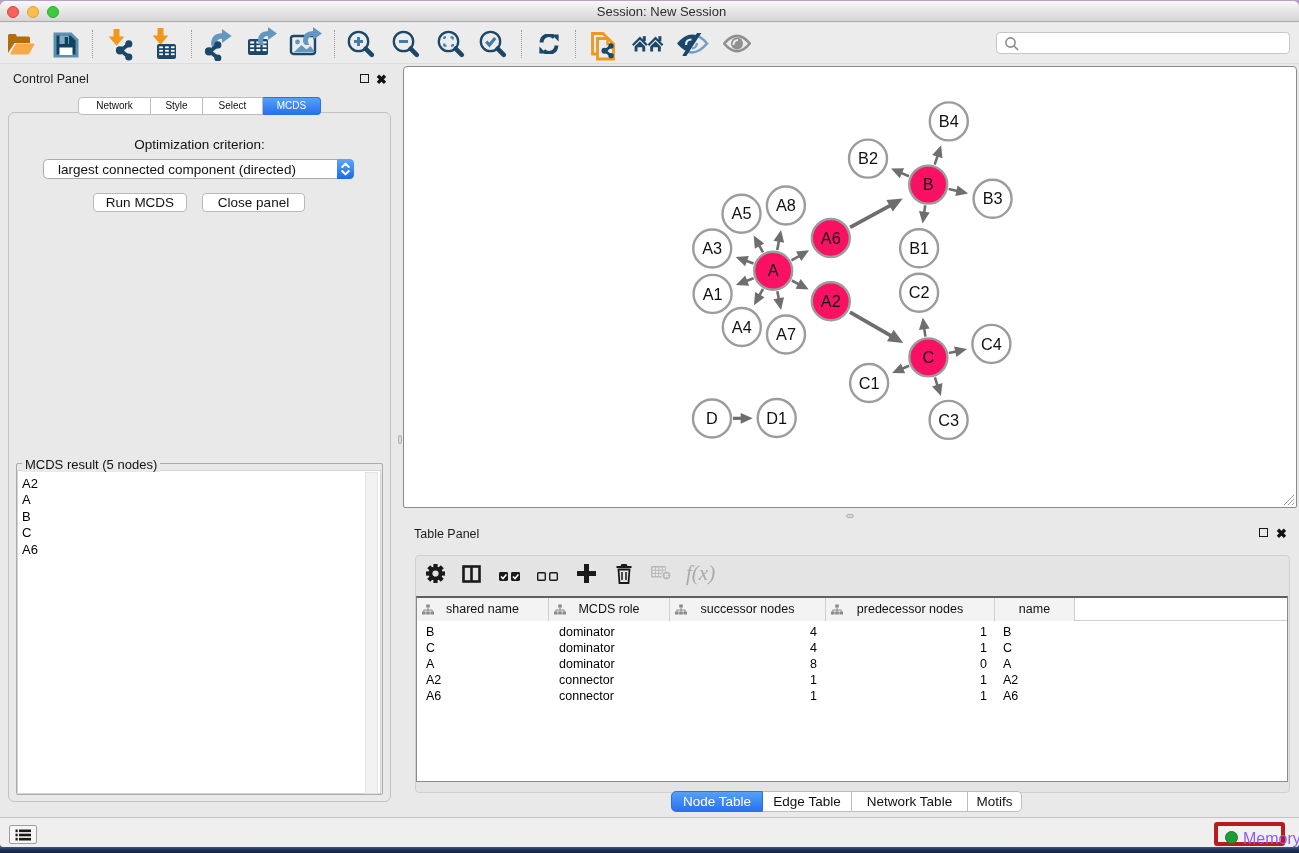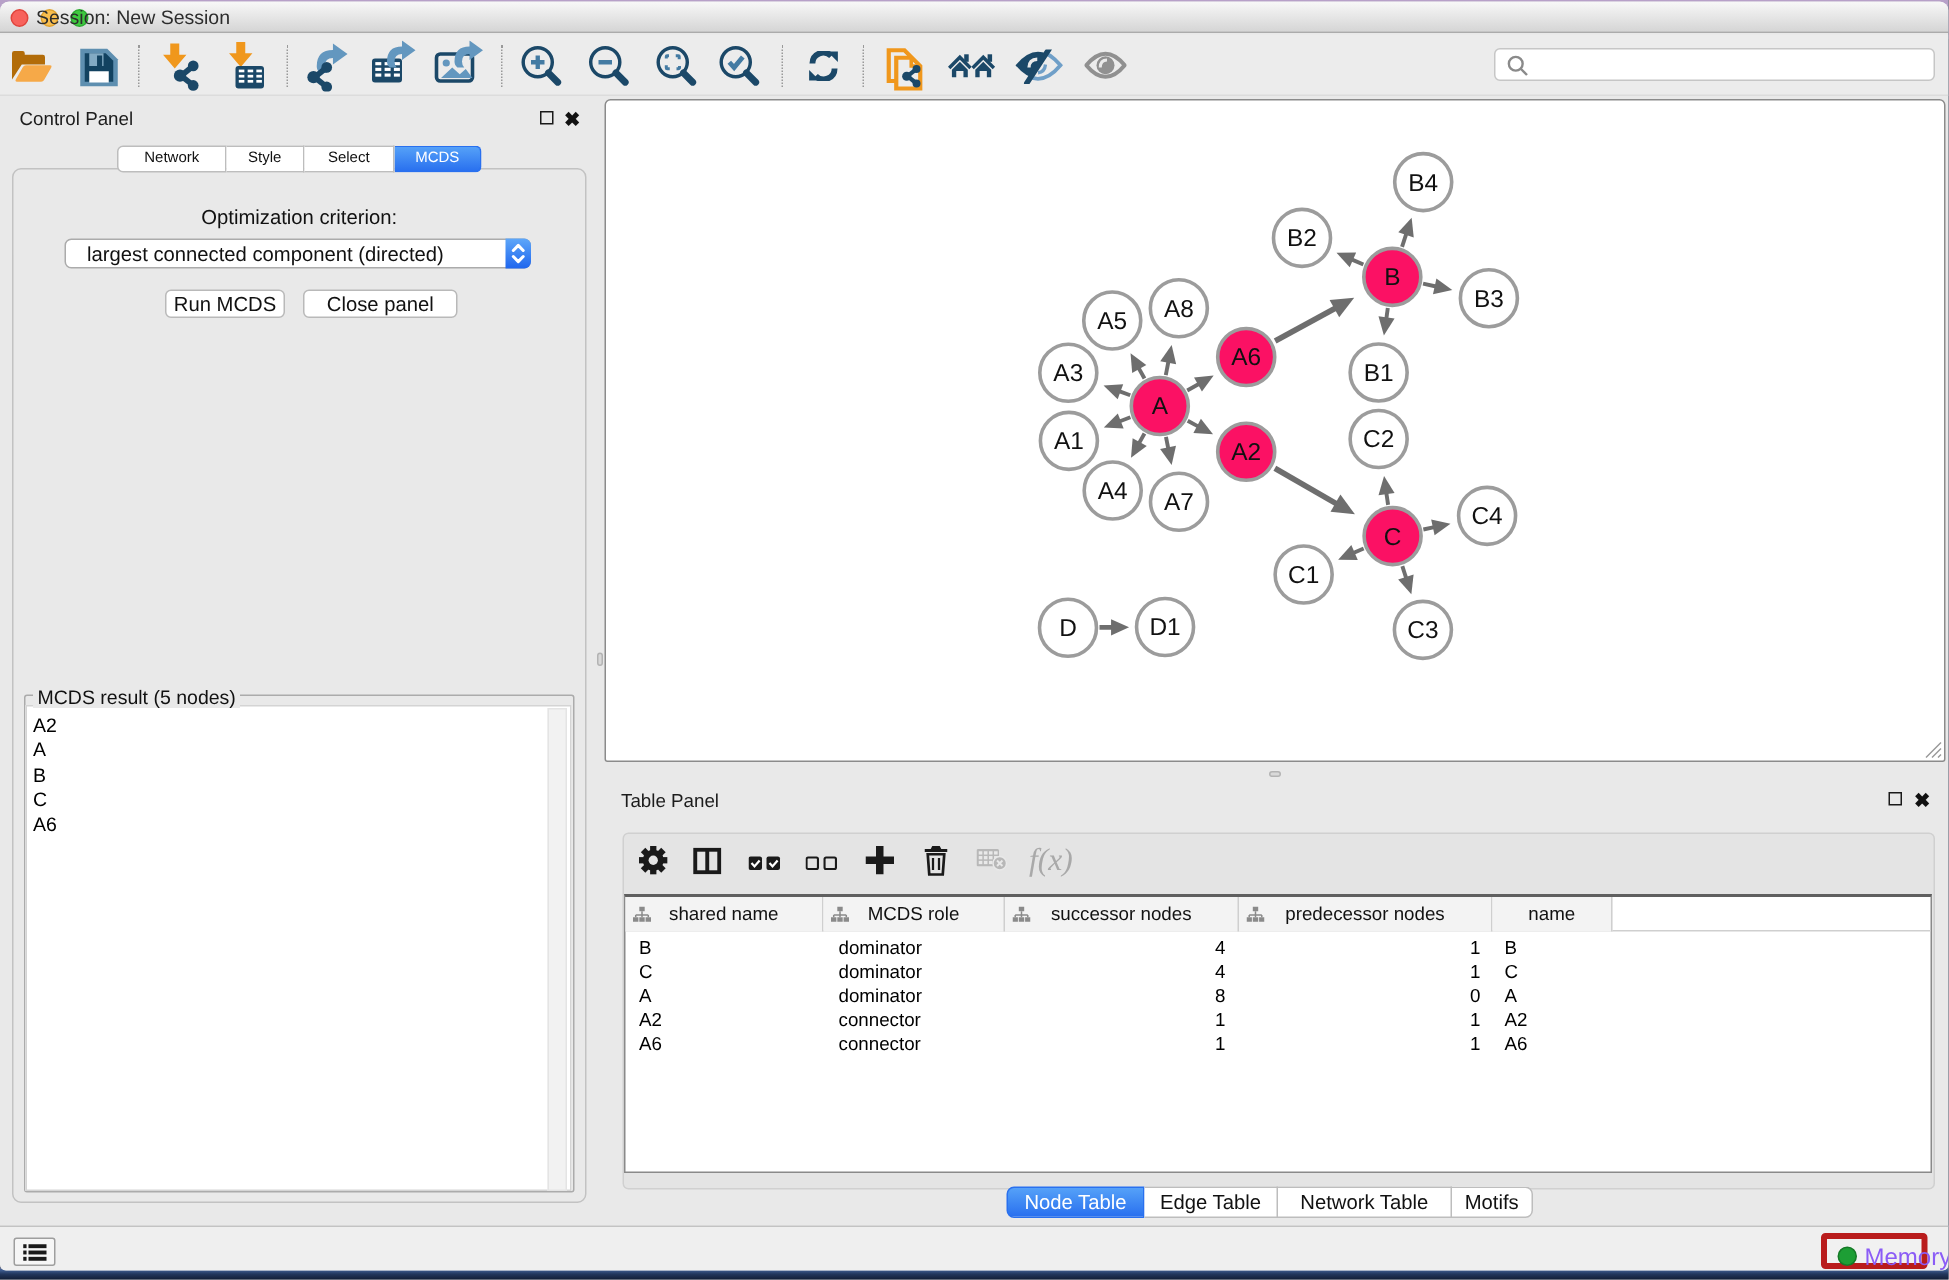--- a/index.html
+++ b/index.html
@@ -5,21 +5,21 @@
 body { font-family:"Liberation Sans", sans-serif; background:#18253d; }
 .abs { position:absolute; }
 #page { position:relative; width:1299px; height:853px; }
 #deskTop { position:absolute; top:0; left:0; width:1299px; height:26px; background:#b7a0c8; }
 #deskBot { position:absolute; left:0; top:845px; width:1299px; height:8px;
   background:linear-gradient(#6d7899 0%, #3e5c90 22%, #22365c 55%, #131f38 100%); }
 #win { position:absolute; left:0; top:1px; width:1299px; height:846px;
   background:#e9e9e9; border-radius:6px 6px 4px 4px; overflow:hidden; }
 #titlebar { position:absolute; left:0; top:0; width:100%; height:21px;
   background:linear-gradient(#f8f8f8, #d5d5d5); border-bottom:1px solid #ababab; }
-#titlebar .t { position:absolute; width:100%; top:3px; font-size:13px; color:#2d2d2d;padding-left:24px; }
+#titlebar .t { position:absolute; width:100%; text-align:center; top:3px; font-size:13px; color:#2d2d2d;padding-left:24px; }
 .dot { position:absolute; border-radius:50%; }
 #toolbar { position:absolute; left:0; top:22px; width:100%; height:41px; background:#ececec; border-bottom:1px solid #dcdcdc; }
 .tsep { position:absolute; top:7px; height:28px; width:0; border-left:1px dotted #999; }
 .ticon { position:absolute; }
 #search { position:absolute; left:996px; top:9px; width:294px; height:22px; background:#fff;
   border:1px solid #c6c6c6; border-radius:4px; }
 
 #cpTitle { position:absolute; left:13px; top:71px; font-size:12.5px; color:#1c1c1c; }
 .wsq { position:absolute; width:9px; height:9px; border:1.6px solid #1a1a1a; background:transparent; }
 .wx { position:absolute; font-size:13px; font-weight:bold; color:#111; line-height:10px; }
@@ -247,21 +247,21 @@
 <div class="tab " style="width:60px;line-height:16px;">Select</div>
 <div class="tab last sel" style="width:58px;line-height:16px;">MCDS</div>
 </div>
 <div id="combo">
         <div class="txt">largest connected component (directed)</div>
 <div class="step"><svg width="17" height="20" viewBox="0 0 17 20">
 <path d="M5.2,8 L8.5,4.6 L11.8,8 M5.2,12 L8.5,15.4 L11.8,12" stroke="#fff" stroke-width="2" fill="none" stroke-linecap="round" stroke-linejoin="round"></path>
           </svg></div>
       </div>
 <div id="optLabel">Optimization criterion:</div>
-<div class="btn" style="left:110px;top:192px;width:80px;">Run MCDS</div>
+<div class="btn" style="left:93px;top:192px;width:94px;">Run MCDS</div>
 <div class="btn" style="left:202px;top:192px;width:103px;">Close panel</div>
 <div id="grp"></div>
       <div id="grpLabel">MCDS result (5 nodes)</div>
 <div id="grpList">
         <div class="track"></div>
         <div class="items">A2<br>A<br>B<br>C<br>A6</div>
       </div>
 <div class="grip" style="left:398px;top:434px;width:4px;height:9px;"></div>
 <div class="grip" style="left:846px;top:513px;width:8px;height:4px;"></div>
 <div id="net">

